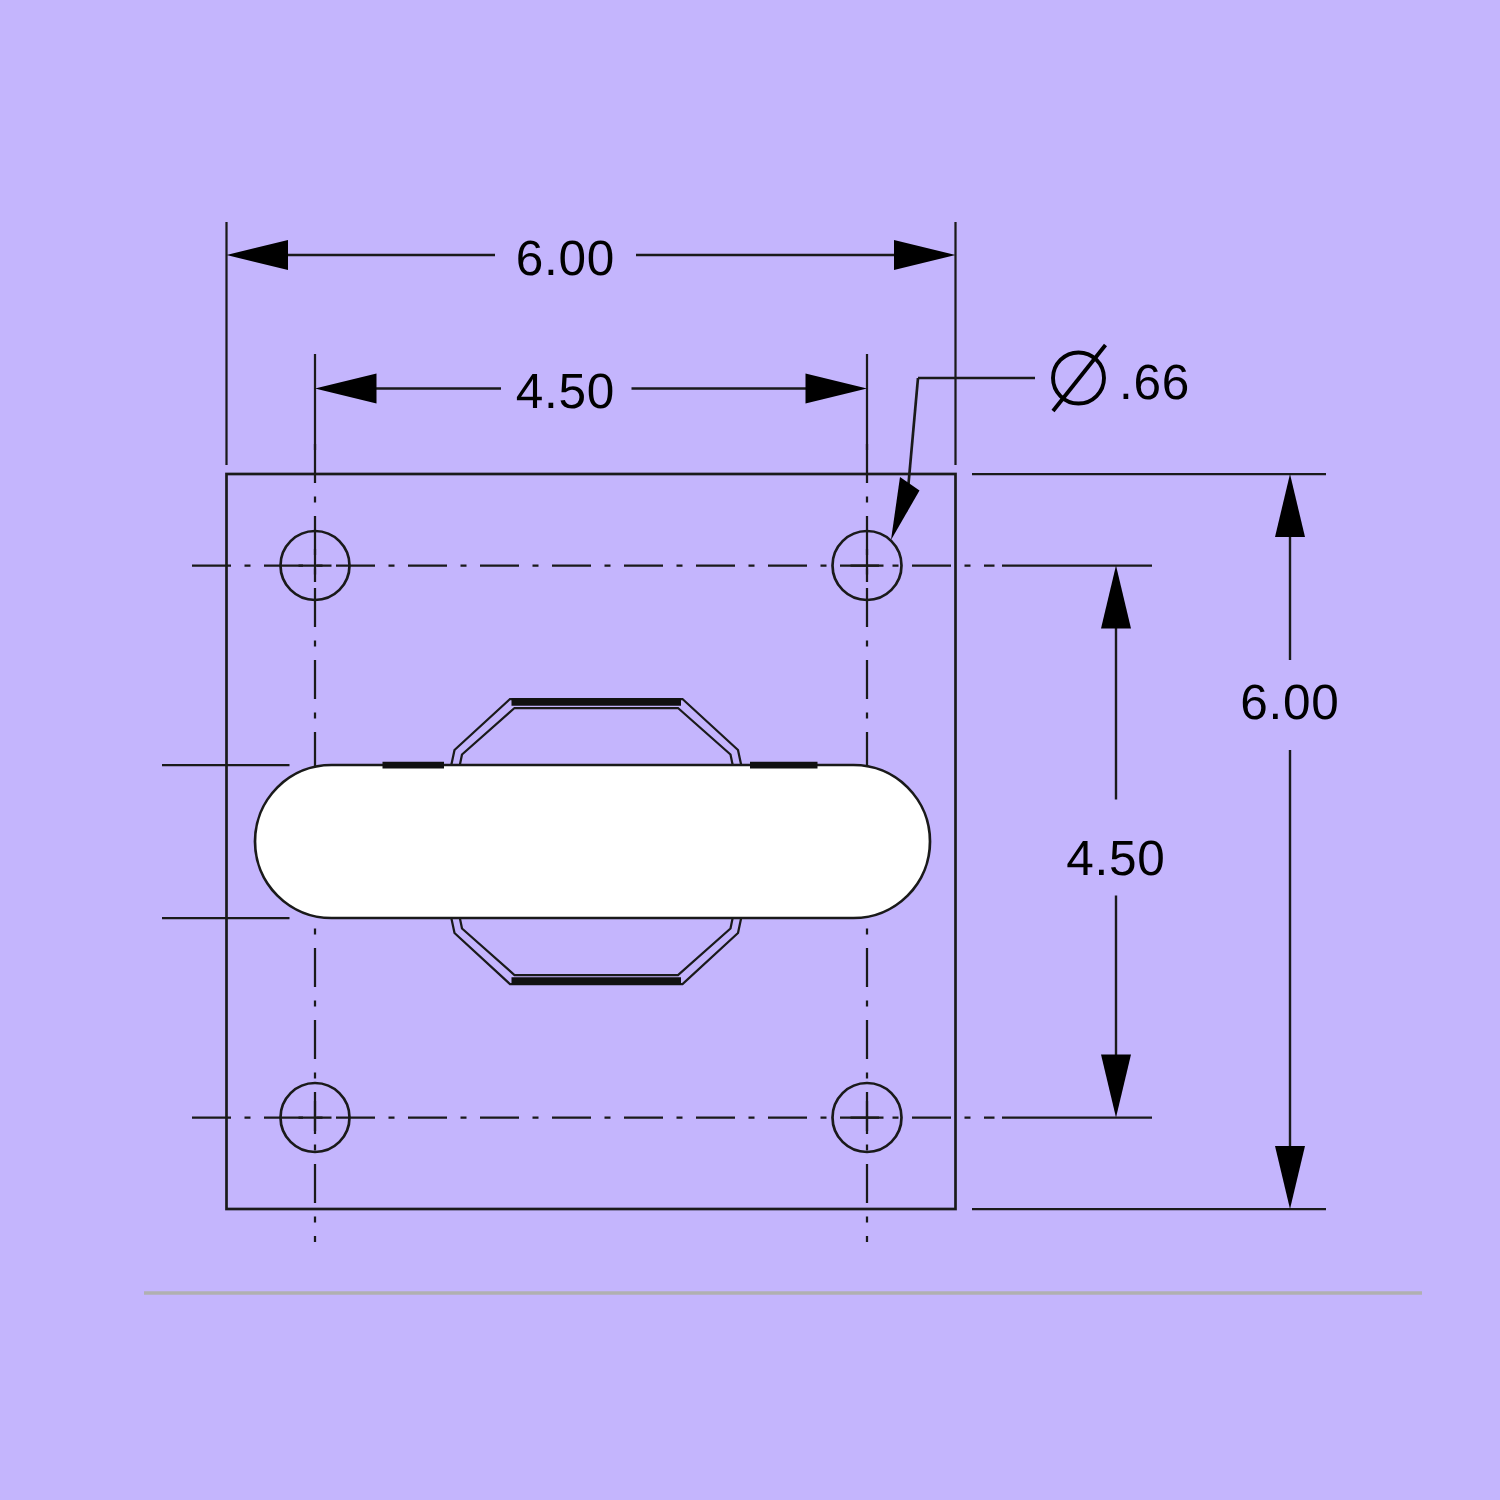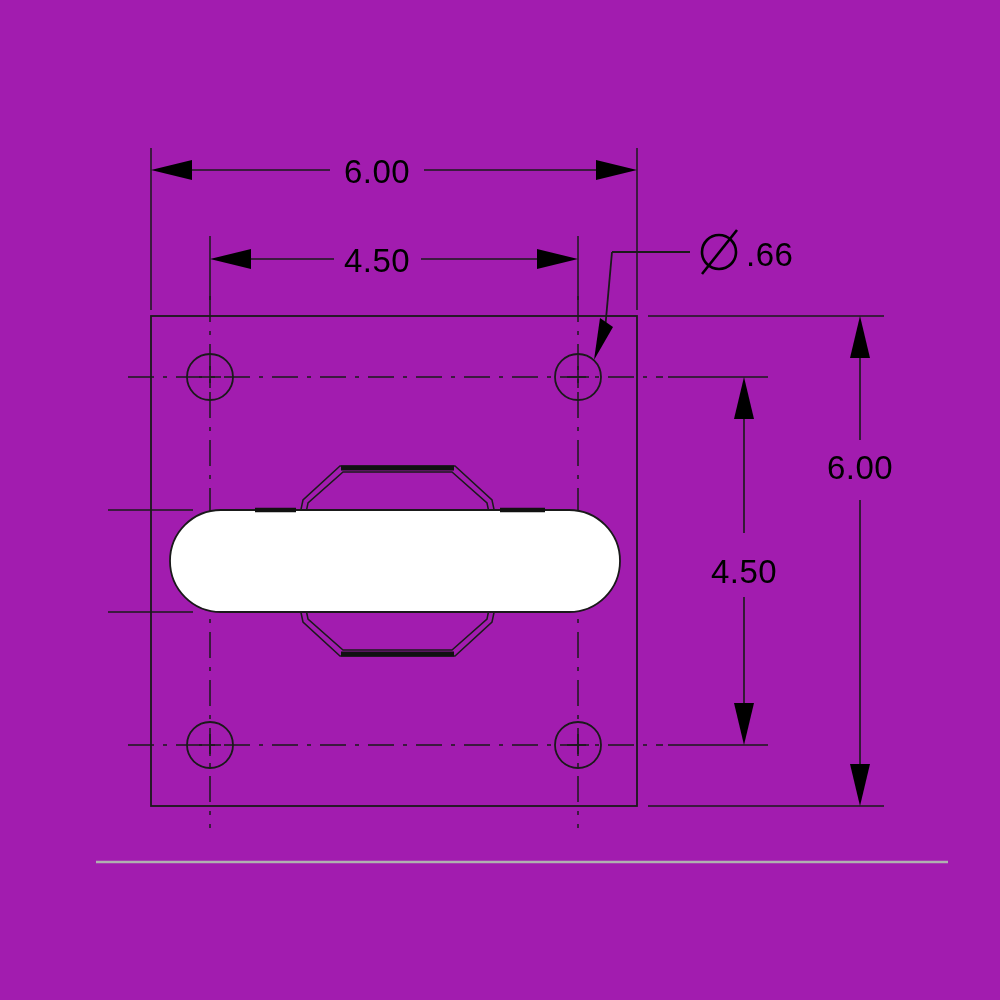--- a/index.html
+++ b/index.html
@@ -10,21 +10,21 @@
   body {
     width: 1000px;
     height: 1000px;
     font-family: "Liberation Sans", sans-serif;
     overflow: hidden;
   }
   #drawing-root {
     position: relative;
     width: 1000px;
     height: 1000px;
-    background: #a21caf;
+    background: #c4b5fd;
   }
   svg#tech-drawing {
     display: block;
     width: 1000px;
     height: 1000px;
   }
   .dim-text {
     font-family: "Liberation Sans", sans-serif;
     font-size: 33px;
     fill: #000000;

